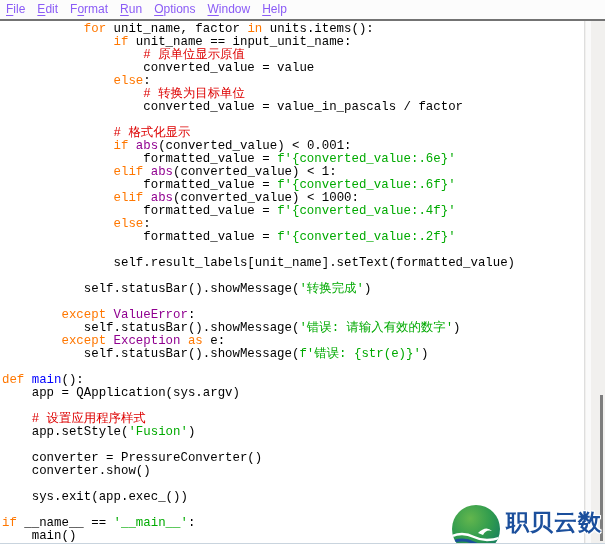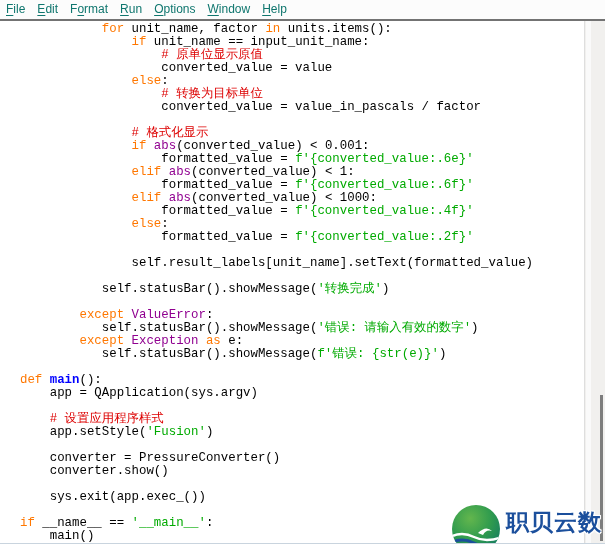--- a/index.html
+++ b/index.html
@@ -11,45 +11,45 @@
     border-bottom:1px solid #c9d4de;
     box-sizing:border-box;
     font-family:"Liberation Sans", sans-serif;
   }
   
   .menubar{
     position:absolute;top:0;left:0;right:0;height:19px;
     background:#fcfcfc;
     border-bottom:2px solid #737373;
     display:flex;align-items:center;
-    font-size:12px;color:#0f766e;
+    font-size:12px;color:#8b5cf6;
   }
   .menu-item{
     padding:1px 6px;height:17px;line-height:17px;
     cursor:default;white-space:nowrap;
   }
   .menu-item u{text-decoration:underline;text-underline-offset:2px;}
   
   .body{position:absolute;top:21px;left:0;right:0;bottom:0;background:#fff;}
   .editor{
     position:absolute;top:0;left:0;right:21px;bottom:0;
-    margin:0;padding:2px 0 0 20px;
+    margin:0;padding:2px 0 0 2px;
     background:#fff;overflow:hidden;
     font-family:"Liberation Mono","DejaVu Sans Mono",monospace;
     font-size:12.4px;
   }
   .code-line{
     height:13px;line-height:13px;white-space:pre;
     color:var(--plain,#000);
   }
   .t-k{color:var(--kw,#FF7700);}
   .t-s{color:var(--str,#00AA00);}
   .t-c{color:var(--com,#DD0000);}
   .t-b{color:var(--bui,#900090);font-family:Liberation Mono, monospace;}
-  .t-d{color:var(--defn,#0000FF);font-weight:bold;}
+  .t-d{color:var(--defn,#0000FF);}
   .t-p{color:var(--plain,#000000);}
   
   .scrollbar{
     position:absolute;top:0;right:0;width:21px;bottom:0;
     background:var(--track,#f1f0ee);
     border-left:1px solid #dedede;
     box-sizing:border-box;
   }
   .scrollbar .gap{position:absolute;left:1px;top:0;bottom:0;width:5px;background:#fafafa;}
   .scroll-thumb{

